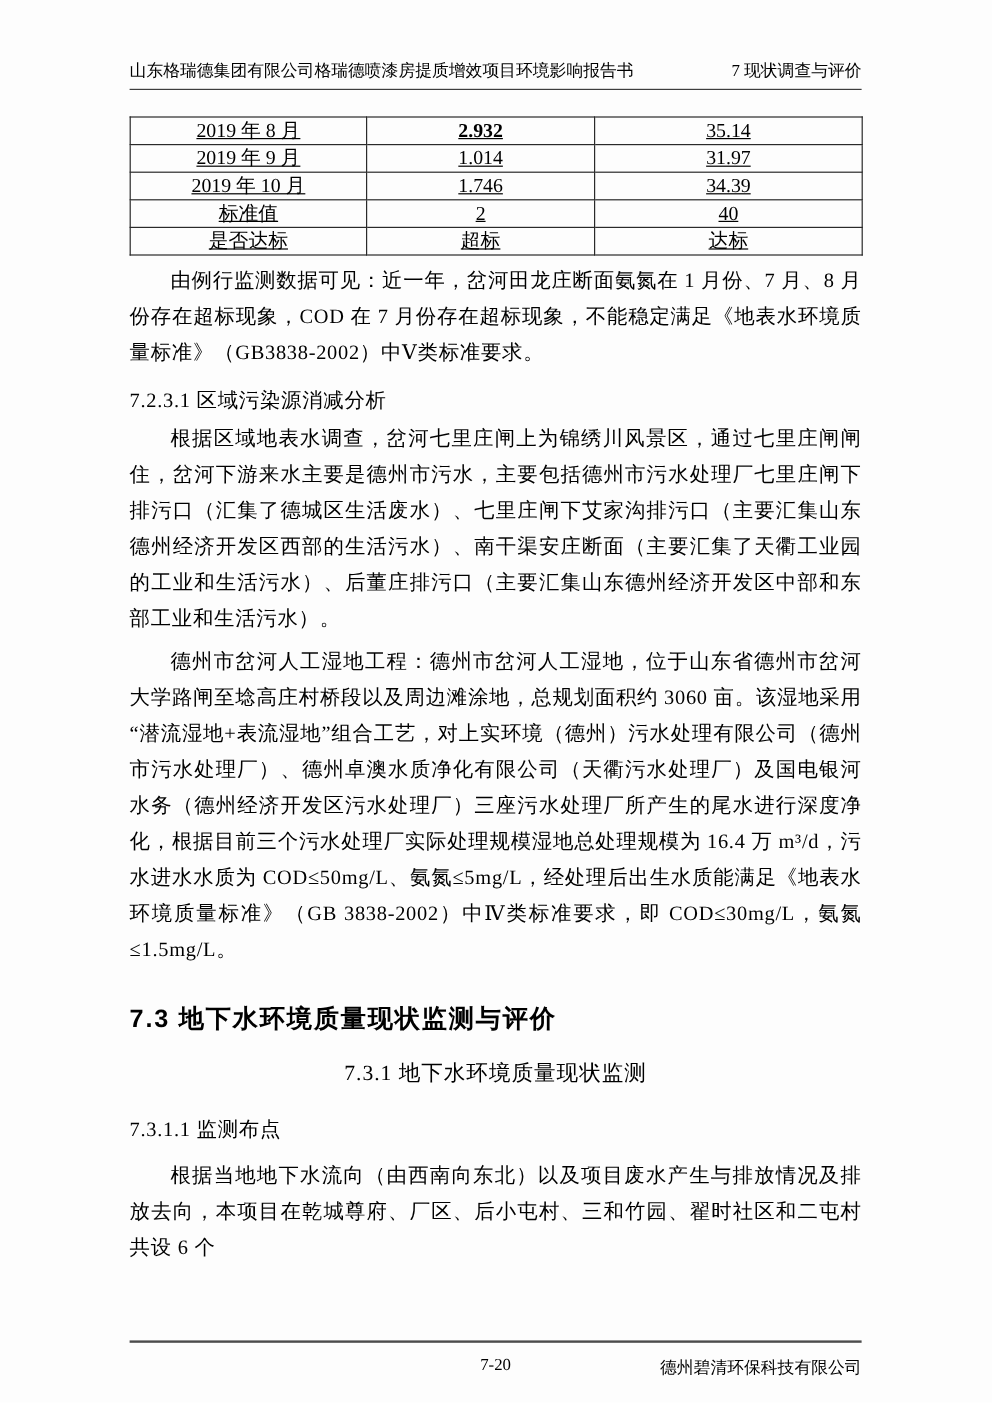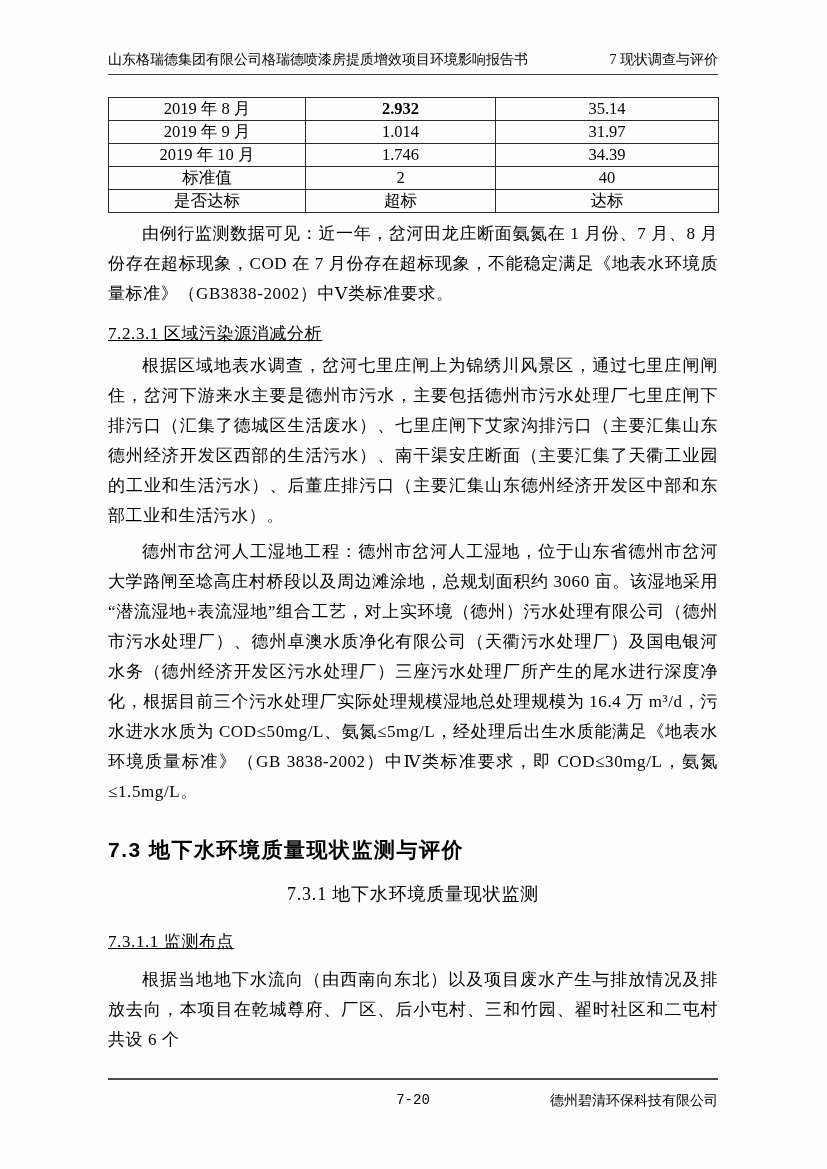--- a/index.html
+++ b/index.html
@@ -33,20 +33,21 @@
     margin-top: 22px;
   }
   table.datatbl td {
     border: 1px solid #2a2a2a;
     text-align: center;
     vertical-align: middle;
     font-size: 16.5px;
     height: 22px;
     padding: 0;
     line-height: 1.15;
+    text-decoration: underline;
   }
   td.bold { font-weight: bold; }
   
   p.body {
     margin: 0;
     font-size: 17px;
     line-height: 30px;
     letter-spacing: 0.6px;
     text-align: justify;
     text-justify: inter-ideograph;
@@ -57,21 +58,20 @@
   p.body.mt3 { margin-top: 12px; }
   p.body.mt4 { margin-top: 6px; }
   p.body.mt5 { margin-top: 10px; }
   
   .h4 {
     margin: 12px 0 0 0;
     font-size: 17px;
     line-height: 26px;
     font-weight: normal;
     letter-spacing: 0.6px;
-    text-decoration: underline;
   }
   .h4.sub { margin-top: 22px; }
   .h2 {
     margin: 26px 0 0 0;
     font-family: "Liberation Sans", "DejaVu Sans", sans-serif;
     font-size: 21px;
     line-height: 34px;
     font-weight: bold;
     letter-spacing: 1.5px;
   }
@@ -81,23 +81,22 @@
     line-height: 26px;
     font-weight: normal;
     letter-spacing: 0.8px;
     text-align: center;
   }
   
   .ftr {
     position: absolute;
     left: 108px;
     width: 610px;
-    top: 1078px;
+    top: 1117px;
     border-top: 2px solid #4c4c4c;
-    font-family: Liberation Mono, monospace;
   }
   .ftr-row {
     position: relative;
     height: 24px;
     margin-top: 12px;
     font-size: 14px;
   }
   .ftr-page {
     position: absolute;
     left: 0; right: 0;

